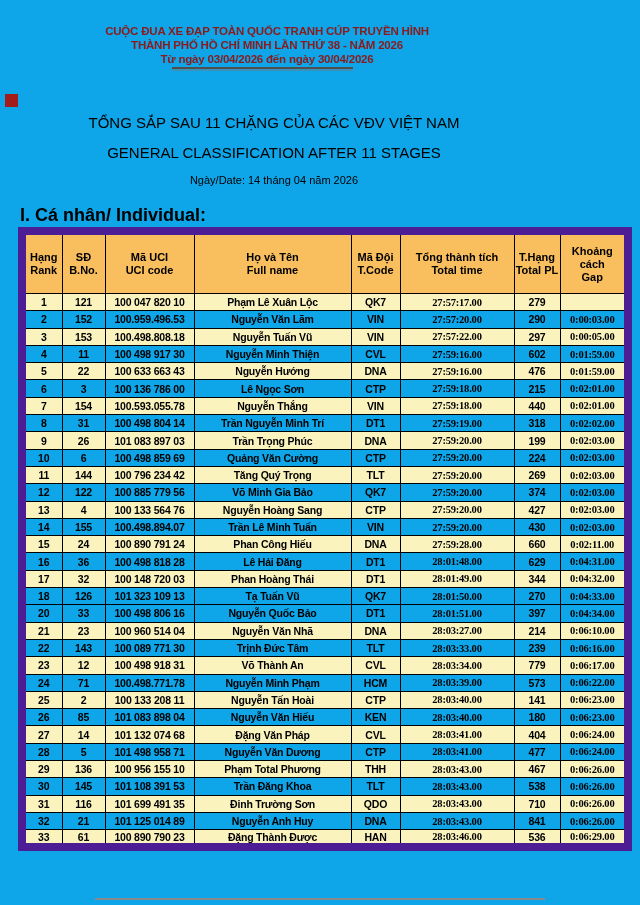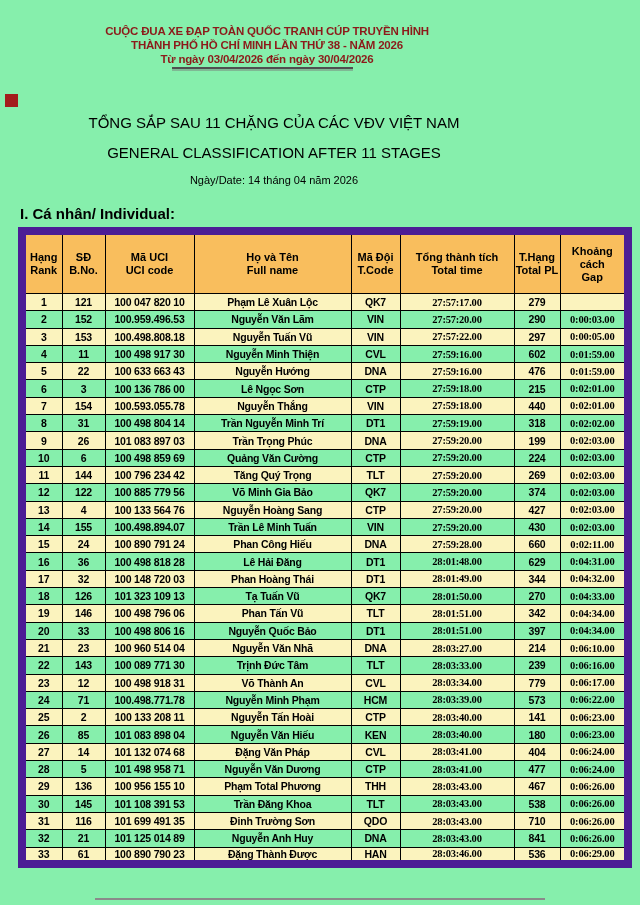--- a/index.html
+++ b/index.html
@@ -1,34 +1,34 @@
 <!DOCTYPE html>
 <html><head>
 <meta charset="utf-8">
 <style>
   html,body{margin:0;padding:0;background:#fff;}
   .page{
-    position:relative;width:640px;height:905px;background:#86efac;
+    position:relative;width:640px;height:905px;background:#0ea5e9;
     font-family:"Liberation Sans","DejaVu Sans",sans-serif;color:#000;overflow:hidden;
   }
   .red-square{position:absolute;left:5px;top:94px;width:13px;height:13px;background:#A31C1C;}
   .doc-header{
     position:absolute;top:24px;left:0;width:534px;text-align:center;
     font-weight:bold;color:#8C1A1A;font-size:11.5px;line-height:12px;letter-spacing:-0.2px;
   }
   .doc-header .hline{margin:0 0 0 0;padding:1px 0;}
   .header-rule{
     position:absolute;left:172px;top:67px;width:181px;height:2px;background:#4f4f4f;
     box-shadow:0 2px 0 rgba(120,120,120,.45);
   }
   .title-block{position:absolute;top:114px;left:12px;width:524px;text-align:center;font-weight:normal;color:#000;}
   .title-vi{font-size:15px;line-height:17px;}
   .title-en{font-size:15px;line-height:17px;margin-top:13px;}
   .title-date{font-size:11px;line-height:15px;margin-top:12px;}
-  .section-label{position:absolute;left:20px;top:205px;font-size:15px;font-weight:bold;}
+  .section-label{position:absolute;left:20px;top:205px;font-size:18px;font-weight:bold;}
   table.results{
     position:absolute;left:18px;top:227px;width:609px;
     border-collapse:collapse;table-layout:fixed;border:8px solid #4c1d95;
   }
   table.results th,table.results td{border:1px solid #000;padding:0;vertical-align:middle;}
   table.results thead th{
     background:#F9BE5D;height:58px;font-size:11px;line-height:13px;font-weight:bold;text-align:center;
   }
   table.results tbody tr{height:17.3px;}
   table.results tbody td{font-size:10.5px;font-weight:bold;text-align:center;letter-spacing:-0.2px;white-space:nowrap;overflow:hidden;}
@@ -286,30 +286,20 @@
         <tr>
           <td class="c-rank">18</td>
           <td class="c-bno">126</td>
           <td class="c-uci">101 323 109 13</td>
           <td class="c-name">Tạ Tuấn Vũ</td>
           <td class="c-team">QK7</td>
           <td class="c-time">28:01:50.00</td>
           <td class="c-pl">270</td>
           <td class="c-gap">0:04:33.00</td>
         </tr>
-        <tr class="alt">
-          <td class="c-rank">19</td>
-          <td class="c-bno">146</td>
-          <td class="c-uci">100 498 796 06</td>
-          <td class="c-name">Phan Tấn Vũ</td>
-          <td class="c-team">TLT</td>
-          <td class="c-time">28:01:51.00</td>
-          <td class="c-pl">342</td>
-          <td class="c-gap">0:04:34.00</td>
-        </tr>
         <tr>
           <td class="c-rank">20</td>
           <td class="c-bno">33</td>
           <td class="c-uci">100 498 806 16</td>
           <td class="c-name">Nguyễn Quốc Bảo</td>
           <td class="c-team">DT1</td>
           <td class="c-time">28:01:51.00</td>
           <td class="c-pl">397</td>
           <td class="c-gap">0:04:34.00</td>
         </tr>

